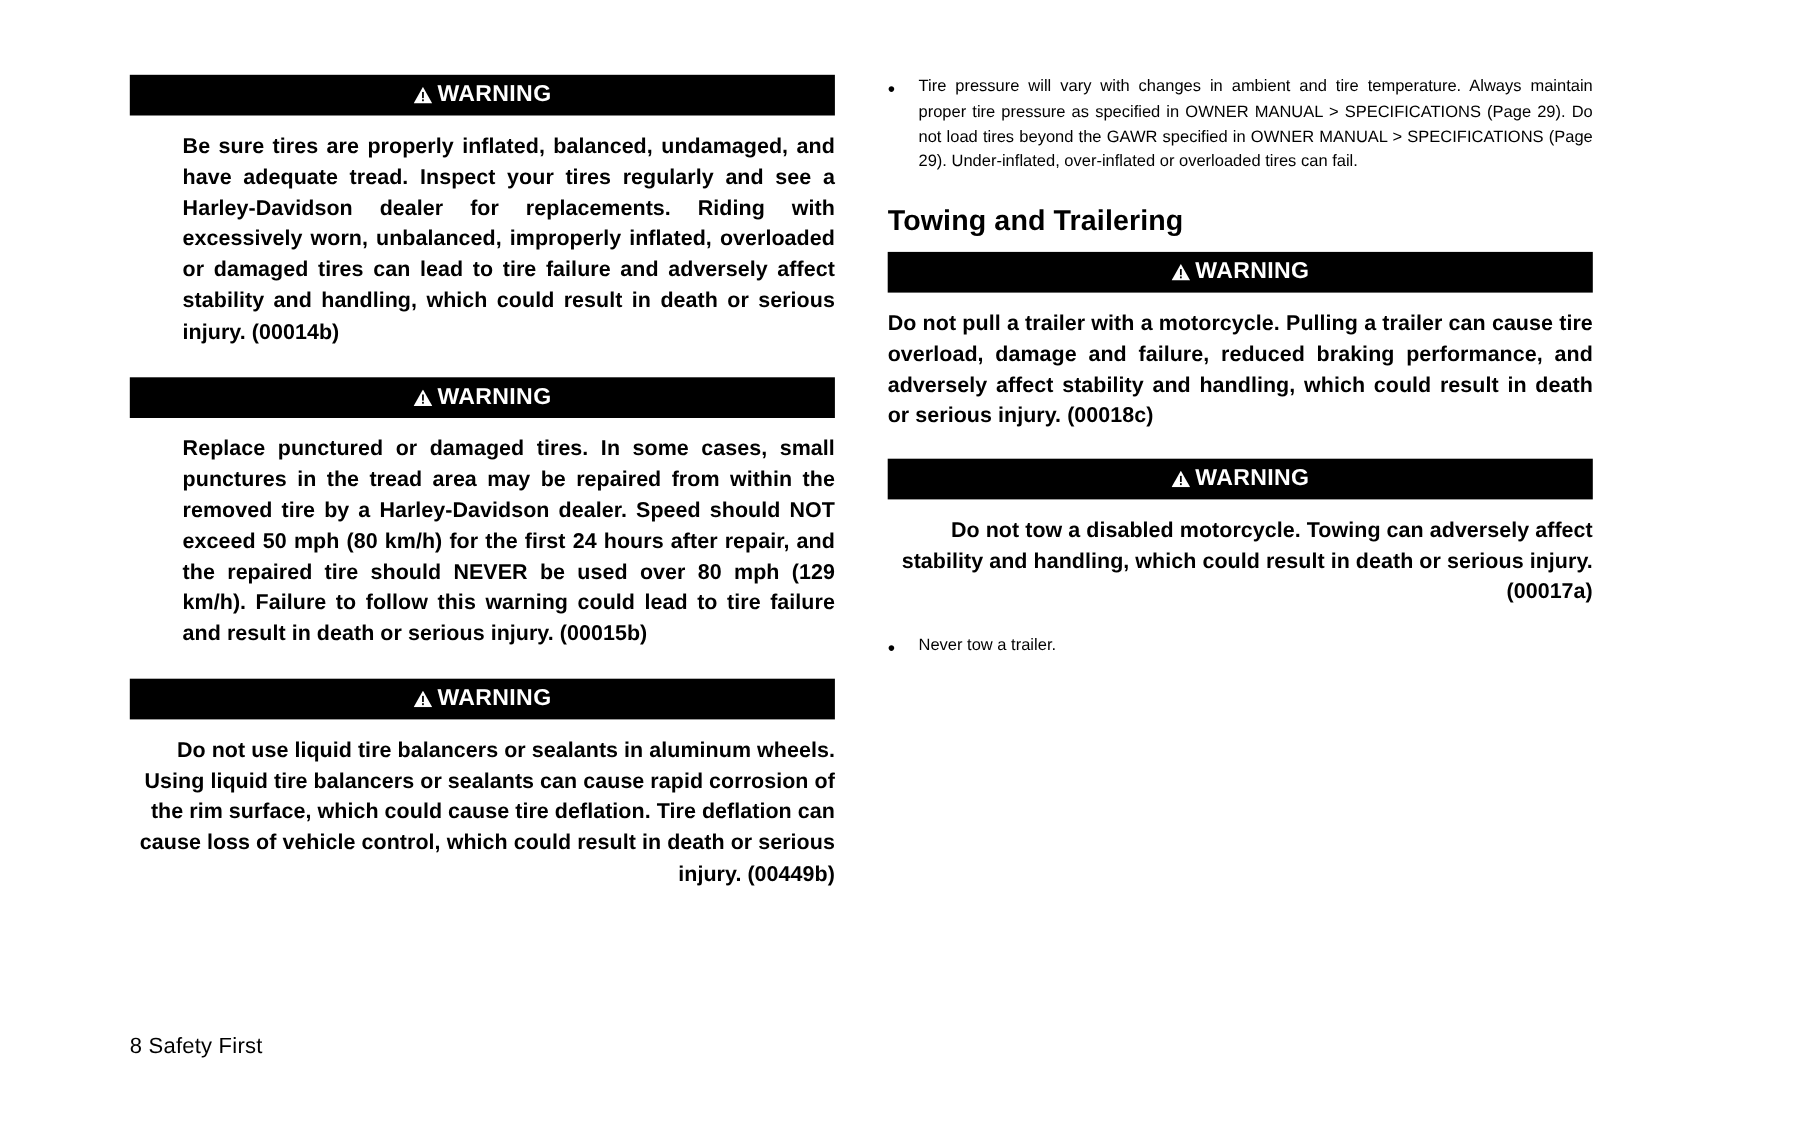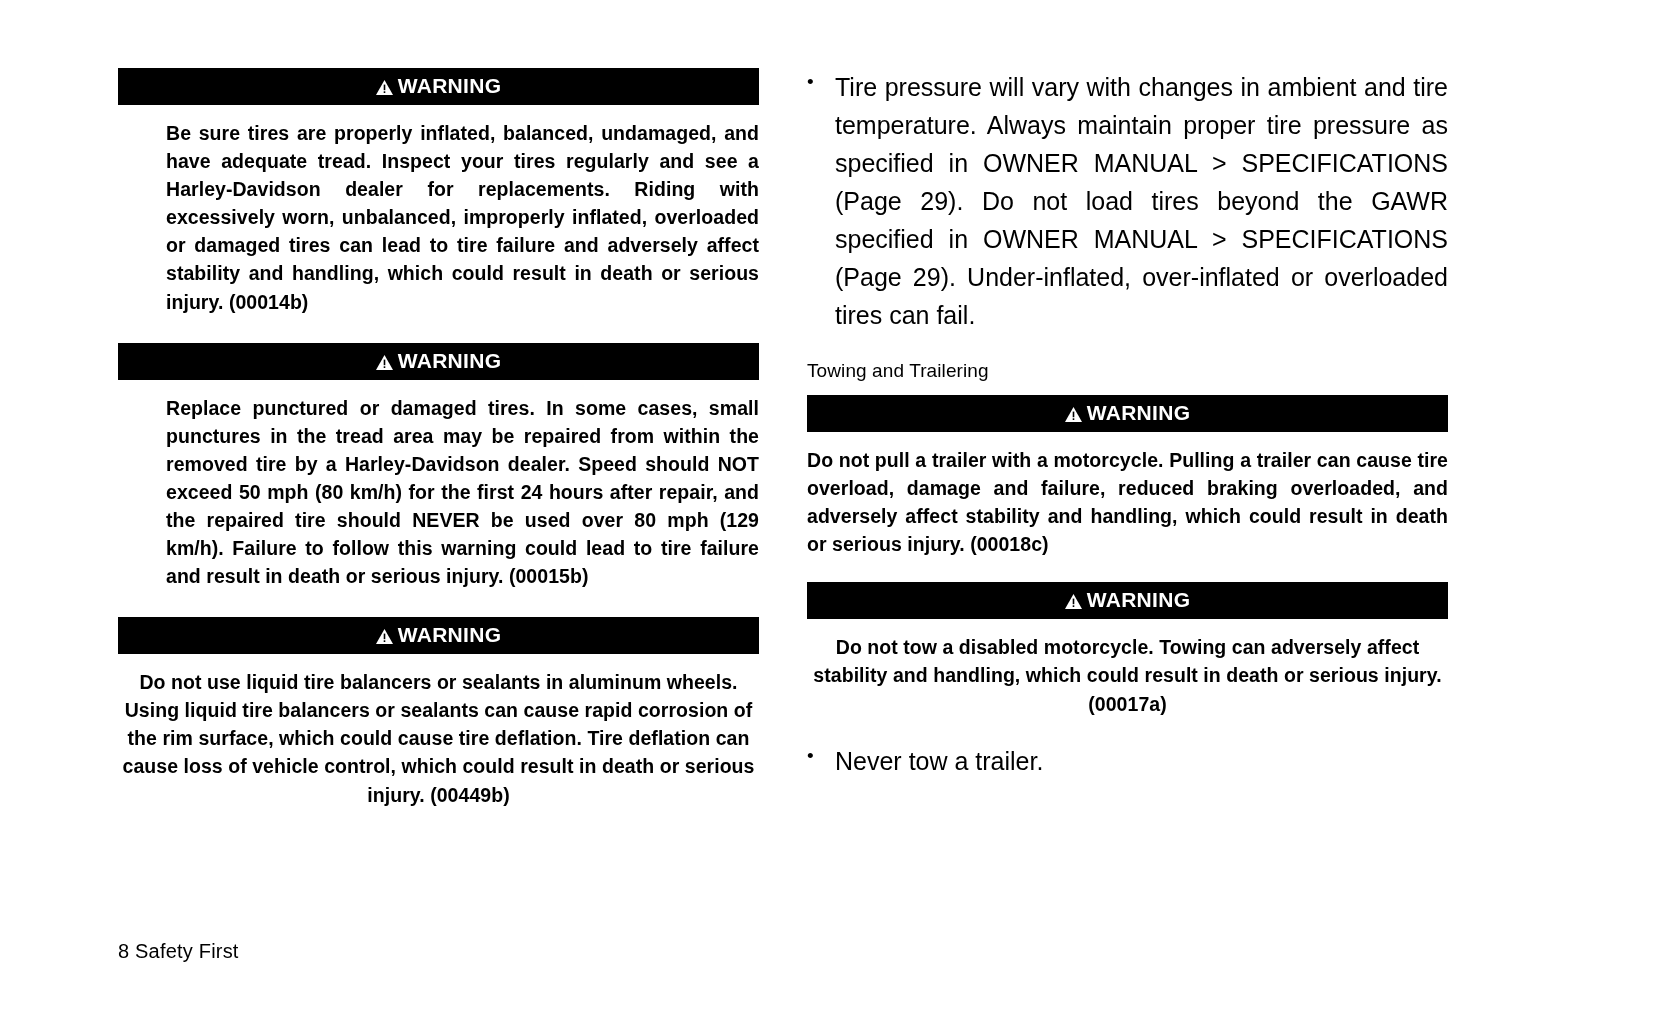--- a/index.html
+++ b/index.html
@@ -54,47 +54,47 @@
   .warning-bar .tri svg { display: block; }
   .warn-text {
     font-weight: bold;
     font-size: 19.5px;
     line-height: 1.44;
     text-align: justify;
     text-justify: inter-word;
     margin: 14px 0 0 0;
     letter-spacing: 0.05px;
   }
-  .warn-text.last-left { text-align: center; }
+  .warn-text.last-left { text-align: right; }
   .gap-after { margin-bottom: 27px; margin-left: 48px; }
   .gap-after-sm { margin-bottom: 24px; }
 
   .bullet-row {
     display: flex;
     margin-top: 0px;
   }
   .bullet-dot {
     width: 28px;
     flex: 0 0 28px;
     font-size: 19px;
     line-height: 1.52;
     text-align: left;
   }
   .bullet-body {
     flex: 1;
-    font-size: 25px;
+    font-size: 15px;
     line-height: 1.52;
     text-align: justify;
     text-justify: inter-word;
   }
   .bullet-body.nojust { text-align: left; }
 
   h2.section {
-    font-size: 19px;
-    font-weight: normal;
+    font-size: 26px;
+    font-weight: bold;
     margin: 26px 0 13px 0;
     letter-spacing: 0.1px;
   }
   .footer {
     position: absolute;
     left: 118px;
     top: 940px;
     font-size: 20px;
     letter-spacing: 0.2px;
   }
@@ -153,21 +153,21 @@
 
       <div class="warning-bar">
         <span class="tri">
           <svg width="17" height="15" viewBox="0 0 17 15" xmlns="http://www.w3.org/2000/svg">
             <polygon points="8.5,0 17,15 0,15" fill="#ffffff"></polygon>
             <rect x="7.7" y="4.6" width="1.6" height="5.6" fill="#000000"></rect>
             <rect x="7.7" y="11.3" width="1.6" height="1.7" fill="#000000"></rect>
           </svg>
         </span><span>WARNING</span>
       </div>
-      <p class="warn-text gap-after-sm">Do not pull a trailer with a motorcycle. Pulling a trailer can cause tire overload, damage and failure, reduced braking overloaded, and adversely affect stability and handling, which could result in death or serious injury. (00018c)</p>
+      <p class="warn-text gap-after-sm">Do not pull a trailer with a motorcycle. Pulling a trailer can cause tire overload, damage and failure, reduced braking performance, and adversely affect stability and handling, which could result in death or serious injury. (00018c)</p>
 
       <div class="warning-bar">
         <span class="tri">
           <svg width="17" height="15" viewBox="0 0 17 15" xmlns="http://www.w3.org/2000/svg">
             <polygon points="8.5,0 17,15 0,15" fill="#ffffff"></polygon>
             <rect x="7.7" y="4.6" width="1.6" height="5.6" fill="#000000"></rect>
             <rect x="7.7" y="11.3" width="1.6" height="1.7" fill="#000000"></rect>
           </svg>
         </span><span>WARNING</span>
       </div>

